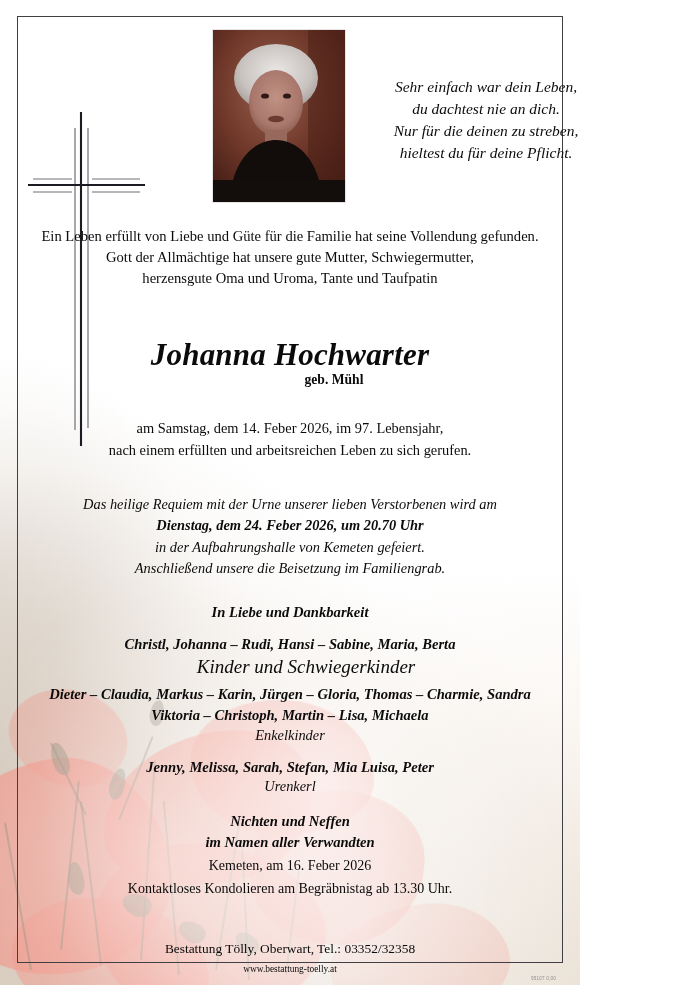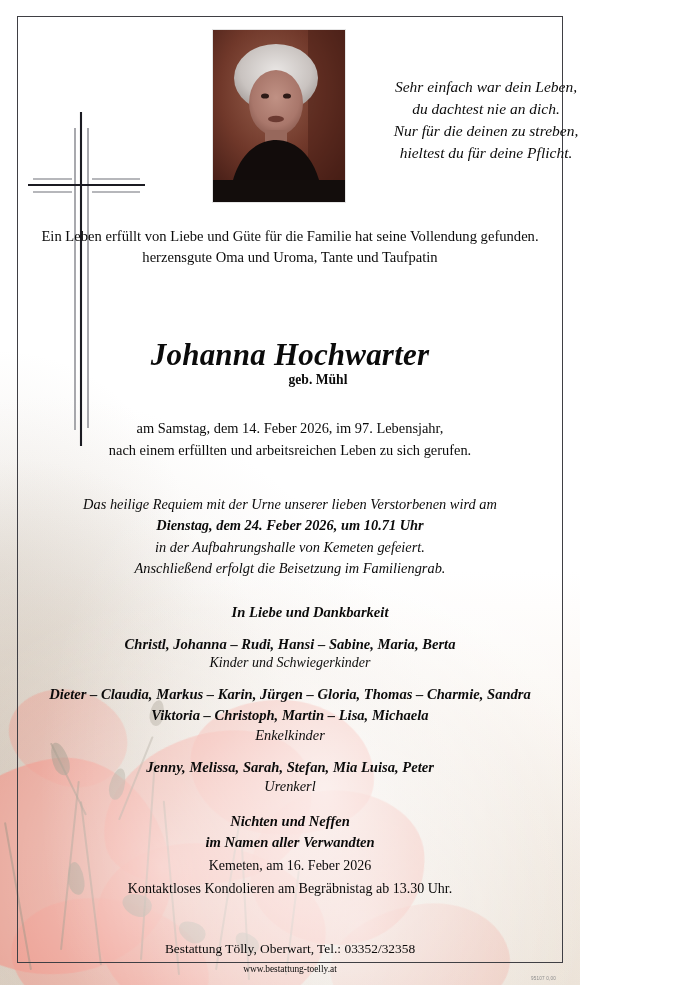--- a/index.html
+++ b/index.html
@@ -121,30 +121,30 @@
     line-height: 1.43;
     padding-left: 196px;
   }
   .intro { left: 0; top: 226px; font-size: 14.6px; line-height: 1.45; }
   .frau { left: 0; top: 311px; font-size: 14.5px; font-weight: bold; }
   .name {
     left: 0; top: 334px;
     font-size: 31px; font-weight: bold; font-style: italic;
     letter-spacing: 0.2px;
   }
-  .geb { left: 0; top: 371px; font-size: 13.6px; font-weight: bold; padding-left: 28px; }
+  .geb { left: 16px; top: 371px; font-size: 13.6px; font-weight: bold; padding-left: 28px; }
   .deathinfo { left: 0; top: 418px; font-size: 14.4px; line-height: 1.5; }
   .requiem {
     left: 0; top: 494px;
     font-size: 14.4px; font-style: italic; line-height: 1.48;
   }
   .requiem .b { font-weight: bold; }
-  .inliebe { left: 0; top: 603px; font-size: 14.6px; font-weight: bold; font-style: italic; padding-left: 20px; }
+  .inliebe { left: 0; top: 603px; font-size: 14.6px; font-weight: bold; font-style: italic; }
   .kids { left: 0; top: 635px; font-size: 14.6px; font-weight: bold; font-style: italic; }
-  .kidslabel { left: 0; top: 654px; font-size: 14px; font-style: italic; }
+  .kidslabel { left: 0; top: 654px; font-size: 19px; font-style: italic; padding-left: 16px; }
   .grand { left: 0; top: 684px; font-size: 14.6px; font-weight: bold; font-style: italic; line-height: 1.42; }
   .grandlabel { left: 0; top: 726px; font-size: 14.4px; font-style: italic; text-align: center; }
   .great { left: 0; top: 758px; font-size: 14.6px; font-weight: bold; font-style: italic; }
   .greatlabel { left: 0; top: 777px; font-size: 14.4px; font-style: italic; }
   .nieces { left: 0; top: 811px; font-size: 14.6px; font-weight: bold; font-style: italic; line-height: 1.42; }
   .kondol { left: 0; top: 880px; font-size: 14px; }
   .place { left: 0; top: 857px; font-size: 14px; }
   .funeral { left: 0; top: 940px; font-size: 13.4px; }
   .web { left: 0; top: 963px; font-size: 9.4px; }
   .printcode {
@@ -258,36 +258,37 @@
 
     <div class="tx poem">
       <span class="ln">Sehr einfach war dein Leben,</span>
       <span class="ln">du dachtest nie an dich.</span>
       <span class="ln">Nur für die deinen zu streben,</span>
       <span class="ln">hieltest du für deine Pflicht.</span>
     </div>
 
     <div class="tx intro">
       <span class="ln">Ein Leben erfüllt von Liebe und Güte für die Familie hat seine Vollendung gefunden.</span>
+      <span class="ln">Gott der Allmächtige hat unsere gute Mutter, Schwiegermutter,</span>
       <span class="ln">herzensgute Oma und Uroma, Tante und Taufpatin</span>
     </div>
 
     <div class="tx name">Johanna Hochwarter</div>
     <div class="tx geb">geb. Mühl</div>
 
     <div class="tx deathinfo">
       <span class="ln">am Samstag, dem 14. Feber 2026, im 97. Lebensjahr,</span>
       <span class="ln">nach einem erfüllten und arbeitsreichen Leben zu sich gerufen.</span>
     </div>
 
     <div class="tx requiem">
       <span class="ln">Das heilige Requiem mit der Urne unserer lieben Verstorbenen wird am</span>
-      <span class="ln b">Dienstag, dem 24. Feber 2026, um 10.71 Uhr</span>
+      <span class="ln b">Dienstag, dem 24. Feber 2026, um 20.70 Uhr</span>
       <span class="ln">in der Aufbahrungshalle von Kemeten gefeiert.</span>
-      <span class="ln">Anschließend erfolgt die Beisetzung im Familiengrab.</span>
+      <span class="ln">Anschließend unsere die Beisetzung im Familiengrab.</span>
     </div>
 
     <div class="tx inliebe">In Liebe und Dankbarkeit</div>
 
     <div class="tx kids">Christl, Johanna – Rudi, Hansi – Sabine, Maria, Berta</div>
     <div class="tx kidslabel">Kinder und Schwiegerkinder</div>
 
     <div class="tx grand">
       <span class="ln">Dieter – Claudia, Markus – Karin, Jürgen – Gloria, Thomas – Charmie, Sandra</span>
       <span class="ln">Viktoria – Christoph, Martin – Lisa, Michaela</span>

